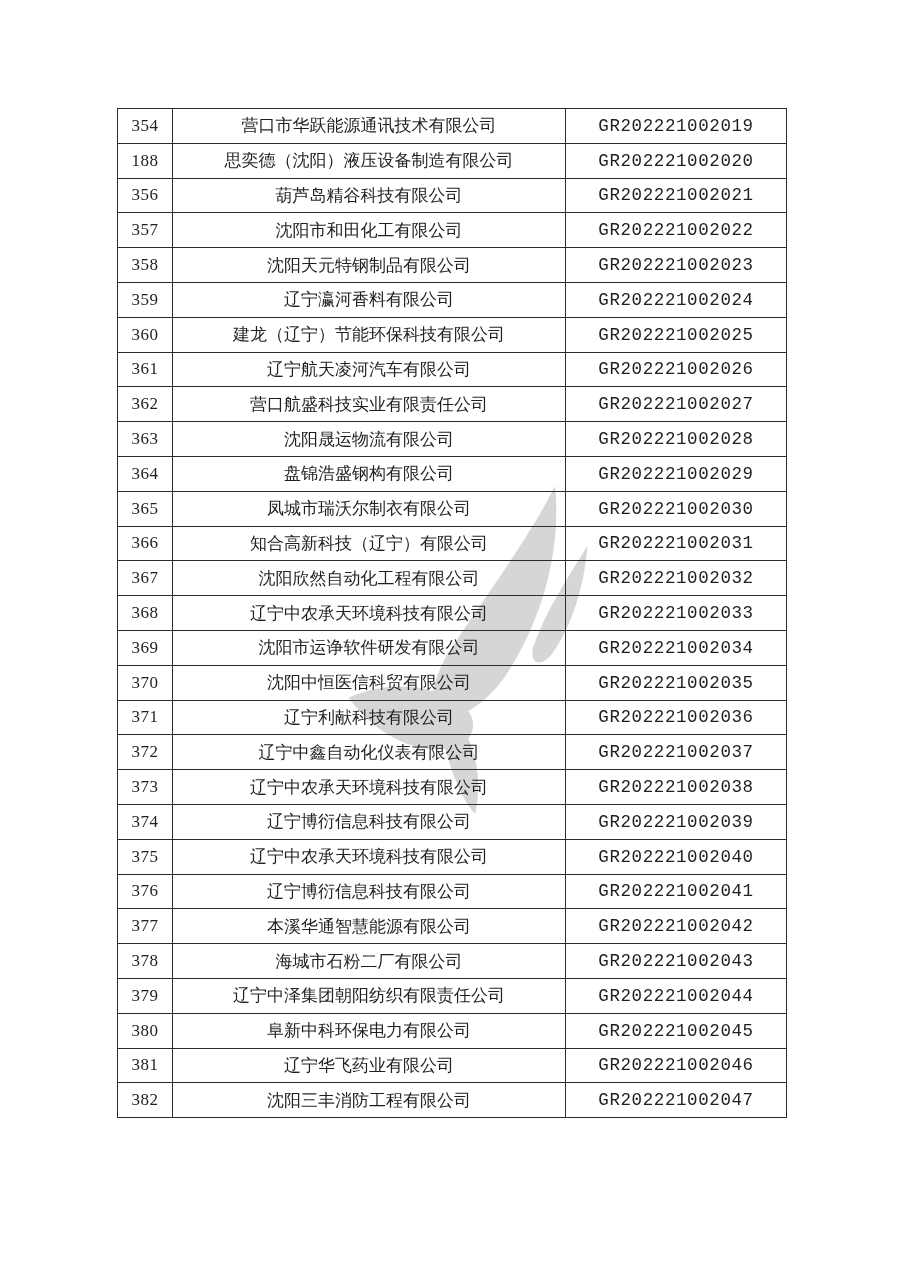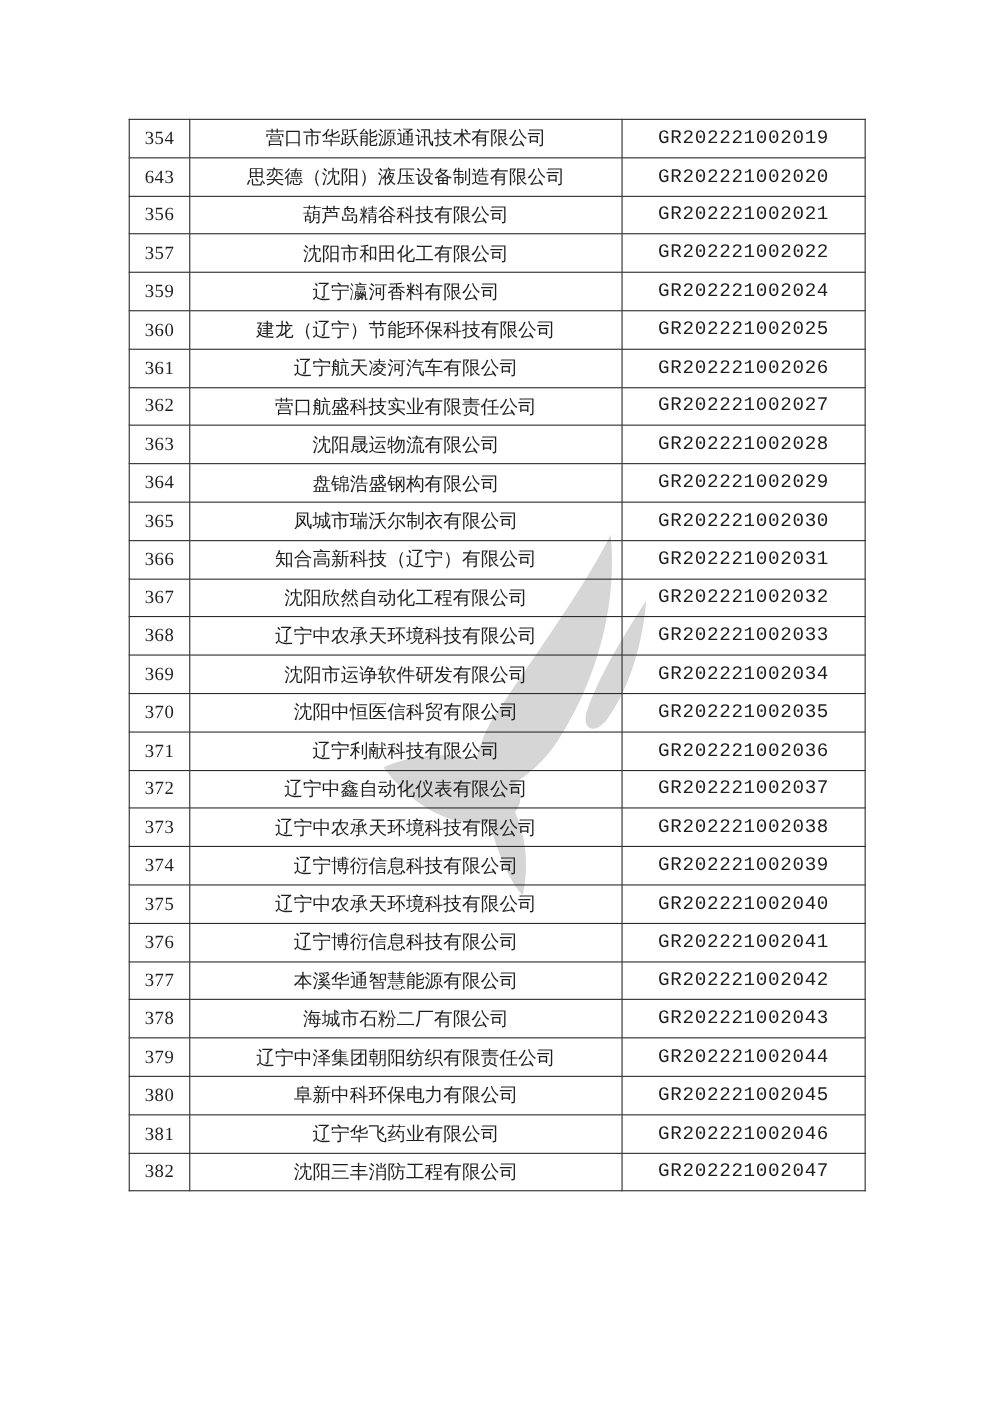--- a/index.html
+++ b/index.html
@@ -75,35 +75,40 @@
       <col style="width:393px">
       <col style="width:221px">
     </colgroup>
     <tbody id="table-body">
         <tr>
       <td class="c-no">354</td>
       <td class="c-name">营口市华跃能源通讯技术有限公司</td>
       <td class="c-code">GR202221002019</td>
     </tr>
         <tr>
-      <td class="c-no">643</td>
+      <td class="c-no">188</td>
       <td class="c-name">思奕德（沈阳）液压设备制造有限公司</td>
       <td class="c-code">GR202221002020</td>
     </tr>
         <tr>
       <td class="c-no">356</td>
       <td class="c-name">葫芦岛精谷科技有限公司</td>
       <td class="c-code">GR202221002021</td>
     </tr>
         <tr>
       <td class="c-no">357</td>
       <td class="c-name">沈阳市和田化工有限公司</td>
       <td class="c-code">GR202221002022</td>
     </tr>
         <tr>
+      <td class="c-no">358</td>
+      <td class="c-name">沈阳天元特钢制品有限公司</td>
+      <td class="c-code">GR202221002023</td>
+    </tr>
+        <tr>
       <td class="c-no">359</td>
       <td class="c-name">辽宁瀛河香料有限公司</td>
       <td class="c-code">GR202221002024</td>
     </tr>
         <tr>
       <td class="c-no">360</td>
       <td class="c-name">建龙（辽宁）节能环保科技有限公司</td>
       <td class="c-code">GR202221002025</td>
     </tr>
         <tr>

